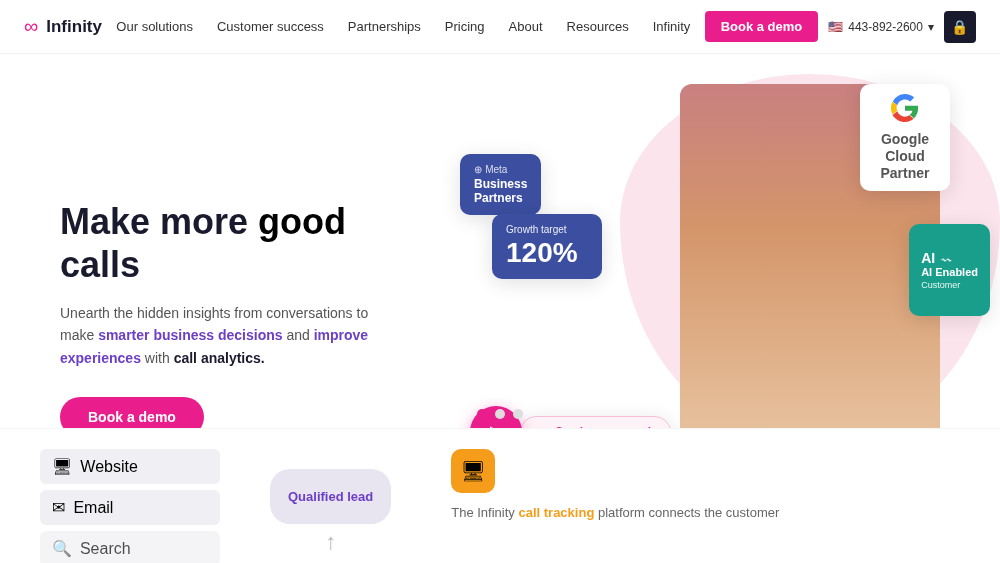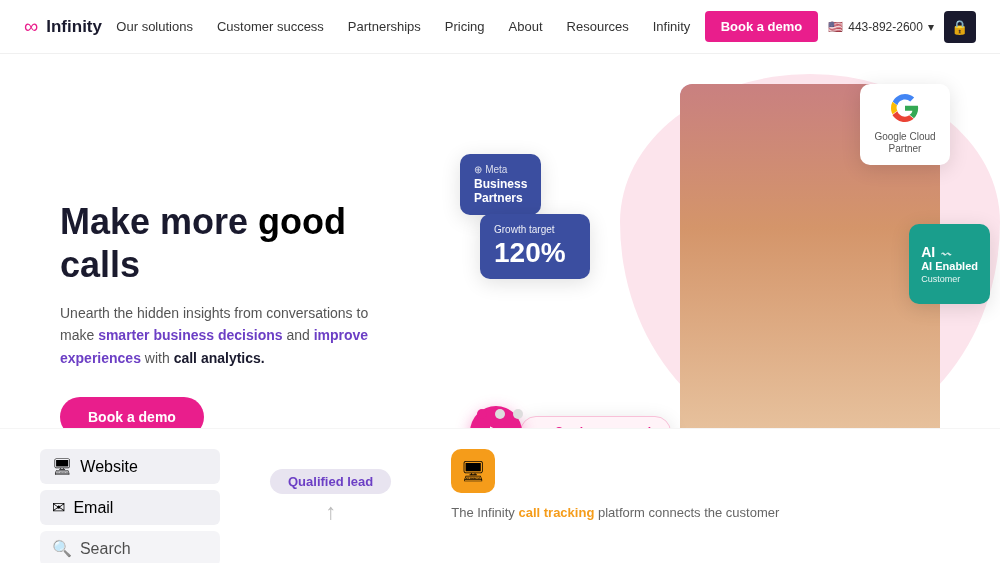--- a/index.html
+++ b/index.html
@@ -79,42 +79,42 @@
       position: absolute; background: #fff;
       border-radius: 10px; box-shadow: 0 4px 20px rgba(0,0,0,0.12);
       padding: 8px 12px;
     }
 
     .card-google {
       top: 30px; right: 50px; width: 90px; text-align: center;
       padding: 10px 8px;
     }
     .card-google .google-icon { font-size: 20px; margin-bottom: 4px; }
-    .card-google .card-label { font-size: 10px; color: #555; line-height: 1.2; }
+    .card-google .card-label { font-size: 14px; color: #555; line-height: 1.2; font-weight: bold; }
 
     .card-meta {
       top: 100px; left: 20px;
       background: #3b4ea0; color: #fff;
       border-radius: 10px; padding: 10px 14px;
     }
     .card-meta .meta-logo { font-size: 10px; margin-bottom: 2px; opacity: 0.8; }
     .card-meta .meta-title { font-size: 12px; font-weight: 700; }
 
     .card-growth {
-      top: 160px; left: 40px;
+      top: 160px; left: 52px;
       background: #3b4ea0; color: #fff;
       border-radius: 10px; padding: 10px 14px; min-width: 110px;
     }
     .card-growth .growth-label { font-size: 10px; opacity: 0.9; margin-bottom: 2px; }
     .card-growth .growth-value { font-size: 28px; font-weight: 800; }
 
     .card-ai {
       top: 170px; right: 10px;
       background: #1a9e8c; color: #fff;
-      border-radius: 10px; padding: 20px 12px;
+      border-radius: 10px; padding: 26px 12px;
     }
     .card-ai .ai-label { font-size: 11px; font-weight: 700; margin-bottom: 2px; }
     .card-ai .ai-sub { font-size: 9px; opacity: 0.9; }
 
     .card-customer {
       bottom: 70px; right: 10px;
       background: #fff; border: 1px solid #e0e0e0;
       border-radius: 10px; padding: 8px 10px;
       display: flex; align-items: center; gap: 8px;
     }
@@ -288,21 +288,21 @@
       <span>✉</span>
       <span>Email</span>
     </div>
     <div class="channel-item search">
       <span>🔍</span>
       <span>Search</span>
     </div>
   </div>
 
   <div style="padding:40px 0 0 30px;position:relative;">
-    <div style="background:#e8e4f0;border-radius:20px;padding:5px 18px;font-size:13px;font-weight:600;color:#6c3fc5;display:inline-block;">Qualified lead</div>
+    <div style="background:#e8e4f0;border-radius:20px;padding:20px 18px;font-size:13px;font-weight:600;color:#6c3fc5;display:inline-block;">Qualified lead</div>
     <div style="text-align:center;font-size:22px;color:#bbb;margin-top:5px;">↑</div>
   </div>
 
   <div style="padding:20px 0 0 60px;flex:1;">
     <div class="section-icon">
       <span style="font-size:20px;">🖥</span>
     </div>
     <p class="section-desc">
       The Infinity <span class="highlight">call tracking</span> platform connects the customer
     </p>

